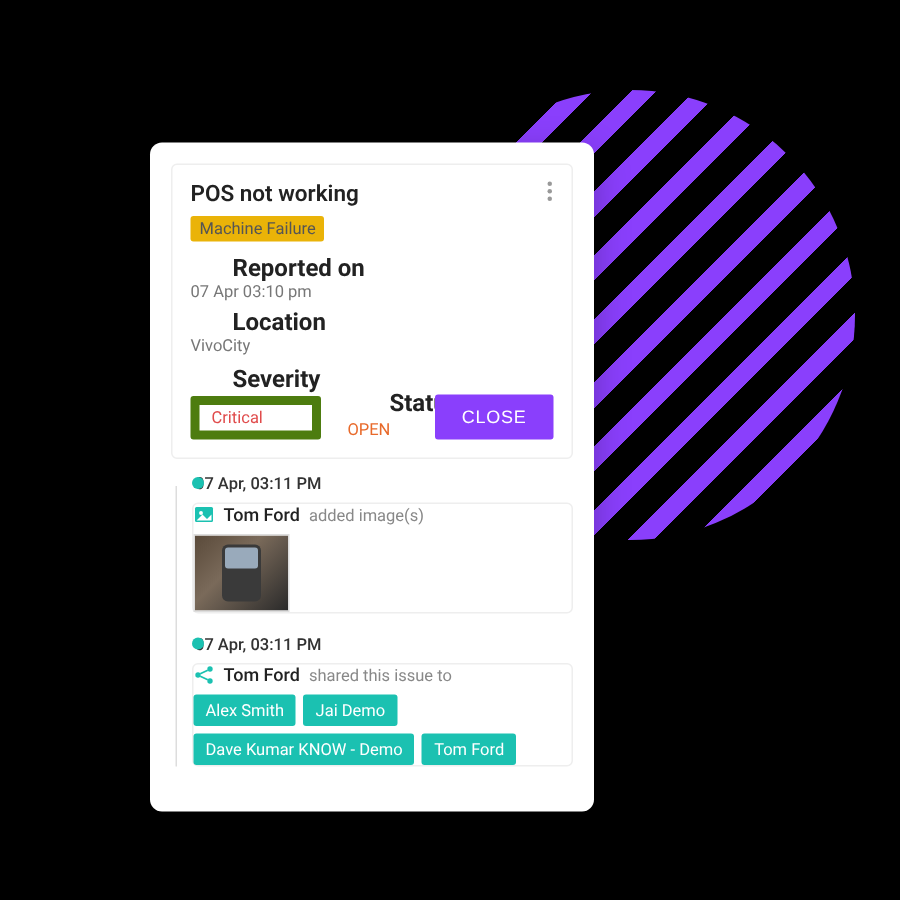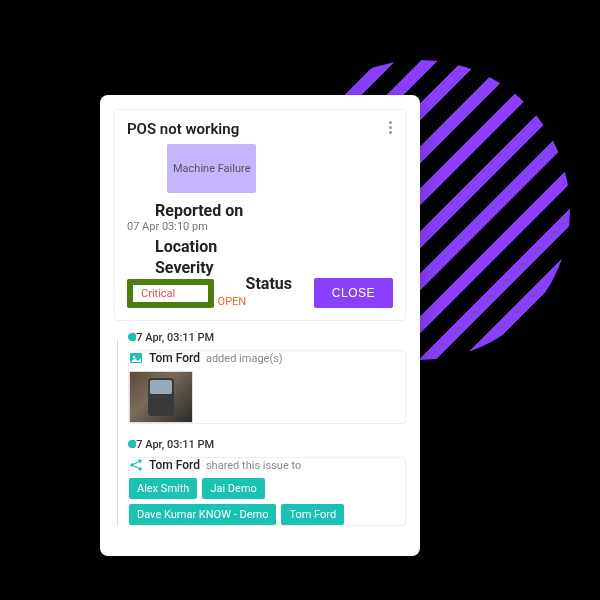--- a/index.html
+++ b/index.html
@@ -23,21 +23,21 @@
     inset: -60px;
     background: repeating-linear-gradient(
       -45deg,
       #8A3FFC 0 12px,
       #000 12px 30px
     );
   }
   .card {
     position: absolute;
     top: 95px; left: 100px;
-    width: 320px;
+    width: 296px;
     background: #fff;
     border-radius: 8px;
     box-shadow: 0 8px 24px rgba(0,0,0,.25);
     padding: 14px 14px 16px 14px;
     font-size: 12px;
     color: #222;
   }
   .header {
     border: 1px solid #eee;
     border-radius: 4px;
@@ -54,31 +54,30 @@
     top: 8px; right: 6px;
     width: 18px; height: 18px;
     display: flex; flex-direction: column;
     align-items: center; justify-content: center;
     gap: 2px;
     cursor: pointer;
   }
   .more span { width: 3px; height: 3px; border-radius: 50%; background: #999; }
   .chip {
     display: inline-block;
-    background: #c4b5fd;
+    background: #eab308;
     color: #555;
     font-size: 11px;
-    padding: 18px 6px;
+    padding: 2px 6px;
     border-radius: 2px;
     margin-bottom: 6px;
-    margin-left: 40px;
   }
   .field-label { font-size: 16px; color: #222; font-weight: 700; margin-top: 2px; padding-left: 28px; }
   .field-value { font-size: 11px; color: #777; margin-bottom: 4px; }
-  .row { display: flex; gap: 4px; align-items: flex-end; margin-top: 0;}
+  .row { display: flex; gap: 18px; align-items: flex-end; margin-top: 0;}
   .sev-box {
     border: 6px solid #4d7c0f;
     color: #E04B4B;
     font-size: 11px;
     padding: 2px 8px;
     border-radius: 2px;
     margin-top: 2px;
   }
   .status-text { color: #E86A2B; font-size: 11px; margin-top: 2px;}
   .close-btn {
@@ -171,20 +170,21 @@
     <div class="more">
       <span></span>
         <span></span>
         <span></span>
     </div>
     <div class="title">POS not working</div>
     <div class="chip">Machine Failure</div>
     <div class="field-label">Reported on</div>
     <div class="field-value">07 Apr 03:10 pm</div>
     <div class="field-label">Location</div>
+    <div class="field-value">VivoCity</div>
     <div class="row">
       <div>
         <div class="field-label">Severity</div>
         <div class="sev-box">Critical</div>
       </div>
       <div>
         <div class="field-label">Status</div>
         <div class="status-text">OPEN</div>
       </div>
     </div>

